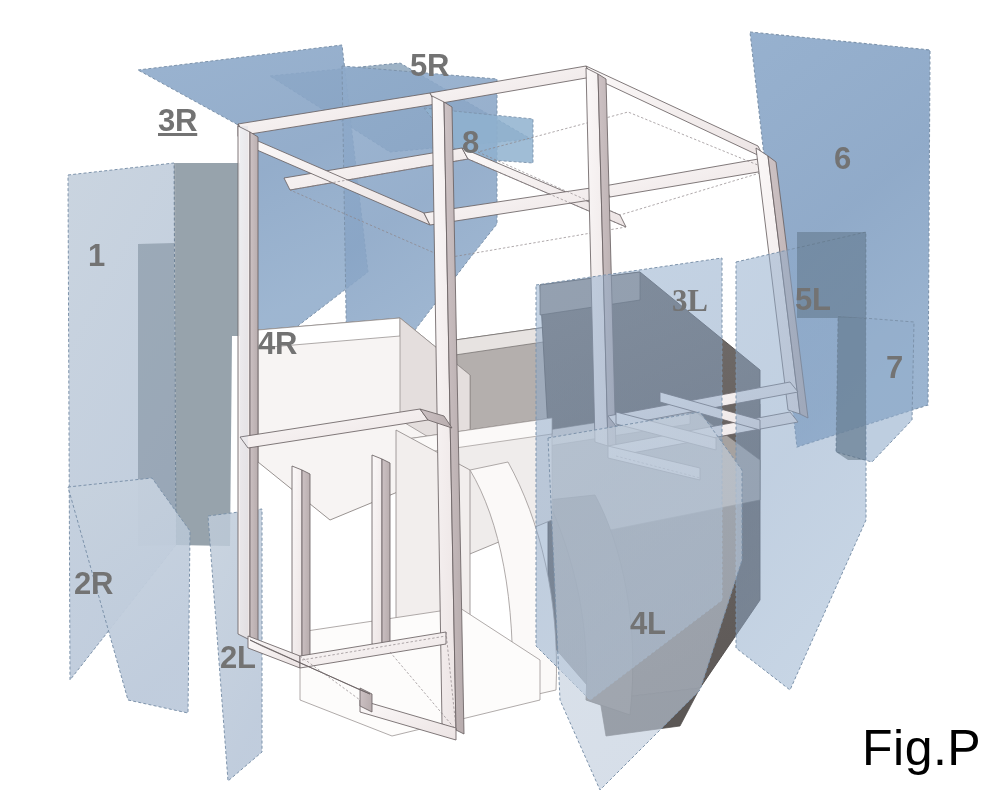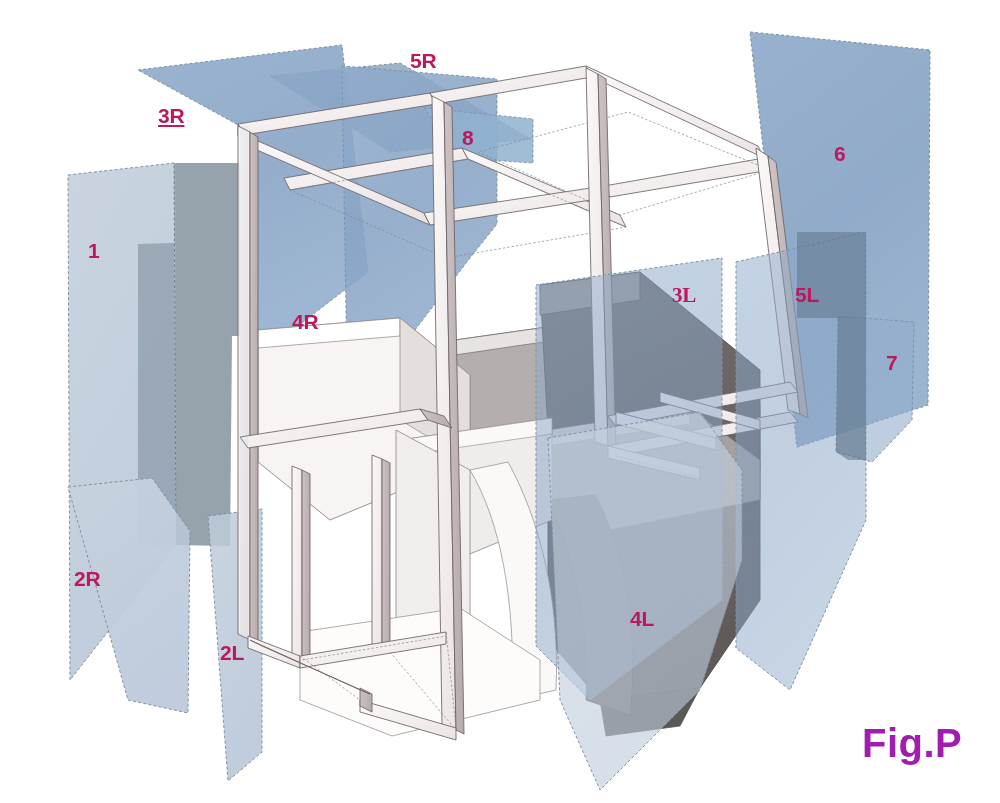--- a/index.html
+++ b/index.html
@@ -22,34 +22,34 @@
     position: absolute;
     left: 0;
     top: 0;
     width: 1000px;
     height: 803px;
   }
   .callout {
     position: absolute;
     font-family: "Liberation Sans", sans-serif;
     font-weight: 700;
-    font-size: 21px;
+    font-size: 31px;
     line-height: 1;
-    color: #be185d;
+    color: #737373;
     white-space: nowrap;
     letter-spacing: -0.2px;
     -webkit-font-smoothing: antialiased;
   }
   #fig-label {
     position: absolute;
     font-family: "Liberation Sans", sans-serif;
-    font-weight: 700;
-    font-size: 40px;
+    font-weight: 400;
+    font-size: 50px;
     line-height: 1;
-    color: #a21caf;
+    color: #000000;
     white-space: nowrap;
     letter-spacing: 0.5px;
   }
 </style>
 </head>
 <body>
 
 <div id="stage">
 
   <svg id="scene" viewBox="0 0 1000 803">
@@ -232,21 +232,21 @@
       <polygon points="176,163 240,163 240,336 232,336 230,546 176,545" fill="#6d8095" fill-opacity="0.12" stroke="none"></polygon>
     </g>
 
   </svg>
 
   <div class="callout" style="left:88px;  top:240px;">1</div>
   <div class="callout" style="left:74px;  top:568px;">2R</div>
   <div class="callout" style="left:220px; top:642px;">2L</div>
   <div class="callout" style="left:158px; top:105px;text-decoration:underline;">3R</div>
   <div class="callout" style="left:672px; top:285px;font-family:Liberation Serif, serif;">3L</div>
-  <div class="callout" style="left:258px; top:311px;margin-left:34px;">4R</div>
+  <div class="callout" style="left:258px; top:328px;">4R</div>
   <div class="callout" style="left:630px; top:608px;">4L</div>
   <div class="callout" style="left:410px; top:50px;">5R</div>
   <div class="callout" style="left:795px; top:278px;margin-top:6px;">5L</div>
   <div class="callout" style="left:834px; top:143px;">6</div>
   <div class="callout" style="left:886px; top:352px;">7</div>
   <div class="callout" style="left:462px; top:127px;">8</div>
 
   <div id="fig-label" style="left:862px; top:723px;">Fig.P</div>
 
 </div>

